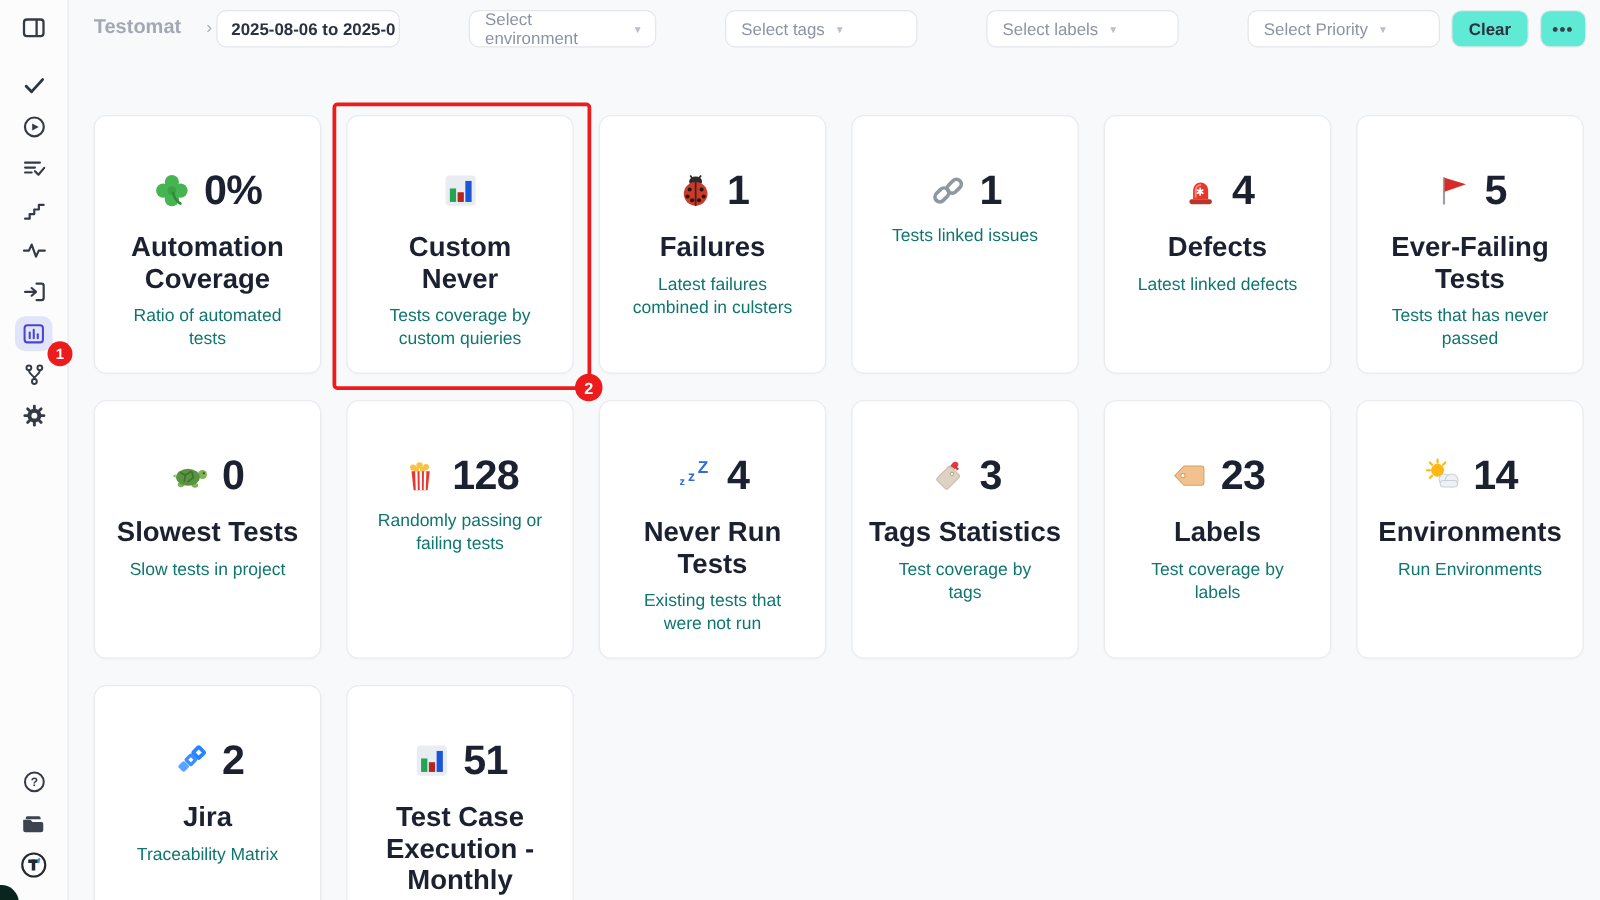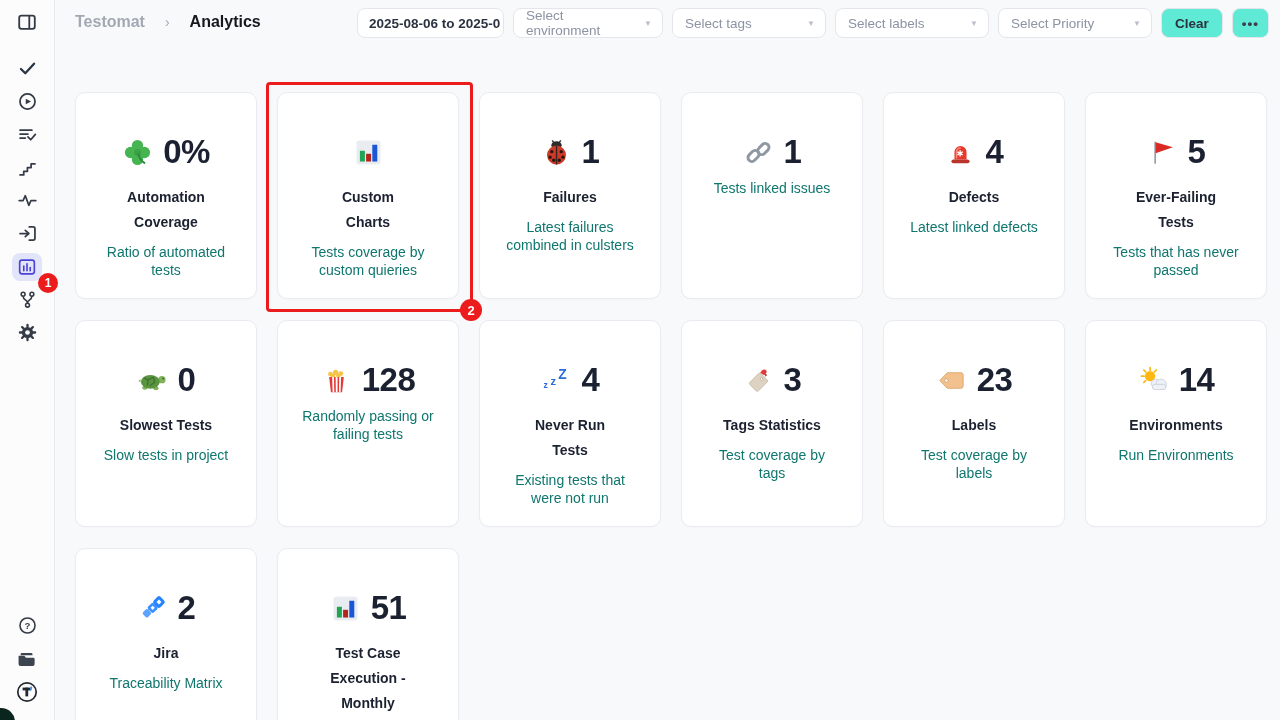--- a/index.html
+++ b/index.html
@@ -30,41 +30,41 @@
   .breadcrumb { position:absolute; left:19px; top:13px; font-size:16px; display:flex; gap:20px; align-items:baseline; }
   .crumb-root { color:#a3a9b4; font-weight:600; }
   .crumb-sep  { color:#a3a9b4; font-size:14px; }
   .crumb-cur  { color:#16181d; font-weight:700; }
   .controls { position:absolute; right:11px; top:8px; display:flex; gap:9px; align-items:center; }
   .ctl {
     height:30px; background:#fff; border:1px solid #e4e6eb; border-radius:8px;
     font-size:13.5px; display:flex; align-items:center; cursor:pointer;
   }
   .date-box { width:147px; padding-left:11px; overflow:hidden; white-space:nowrap; font-weight:600; color:#2b3340; }
-  .select-box { padding:0 10px 0 12px; justify-content:space-between; color:#8c93a3; }
+  .select-box { padding:0 10px 0 12px; color:#8c93a3;margin-left:46px; }
   .select-box .caret { color:#b9bfc9; font-size:8px; margin-left:8px; }
   .sel-env{width:150px}.sel-tags{width:154px}.sel-labels{width:154px}.sel-pri{width:154px}
   .btn { padding:0 13px; font-weight:600; color:#2b3340; background:#5eead4; }
   .btn-more { padding:0 9px; letter-spacing:1px; font-weight:700; color:#3a414d; }
 
   
   .grid {
     position:absolute; left:75px; top:92px; width:1192px;
     display:grid; grid-template-columns:repeat(6,182px); gap:21px 20px;
     grid-auto-rows:207px;
   }
   .card {
     background:#fff; border:1px solid #e9ebf0; border-radius:10px;
     text-align:center; padding-top:40px; cursor:pointer;
     box-shadow:0 1px 2px rgba(20,24,34,.02);
   }
   .card-top { height:38px; display:flex; align-items:center; justify-content:center; gap:10px; }
   .card-ico svg { width:31px; height:31px; display:block; }
   .card-num { font-size:33px; font-weight:600; color:#1b2130; letter-spacing:-.5px; }
-  .card-title { margin:14px auto 0; font-size:14px; line-height:25px; font-weight:700; color:#1b2130; white-space:pre-line; }
+  .card-title { margin:14px auto 0; font-size:22px; line-height:25px; font-weight:700; color:#1b2130; white-space:pre-line; }
   .card-sub { margin:9px auto 0; width:162px; font-size:14px; line-height:17.5px; color:#0f766e; white-space:pre-line; }
 
   
   .hl-rect {
     position:absolute; left:266px; top:82px; width:207px; height:230px;
     border:3px solid #ec1c1c; border-radius:4px; z-index:8; pointer-events:none;
   }
   .badge {
     position:absolute; background:#ec1c1c; color:#fff; font-weight:700;
     border-radius:50%; display:flex; align-items:center; justify-content:center;
@@ -264,21 +264,21 @@
         <span class="card-ico">
           <svg viewBox="0 0 36 36">
             <rect x="4" y="4" width="28" height="28" rx="3.5" fill="#e9edf2"></rect>
             <rect x="8" y="16" width="5.8" height="12.5" fill="#21a453"></rect>
             <rect x="15.2" y="19.5" width="5.8" height="9" fill="#b3261e"></rect>
             <rect x="22.4" y="9" width="5.8" height="19.5" fill="#1a57d8"></rect>
           </svg>
         </span>
       </div>
       <div class="card-title">Custom
-Charts</div>
+Never</div>
       <div class="card-sub">Tests coverage by
 custom quieries</div>
     </div>
     <div class="card">
       <div class="card-top">
         <span class="card-ico">
           <svg viewBox="0 0 36 36">
             <line x1="13" y1="4" x2="15.5" y2="7.5" stroke="#2b2b2b" stroke-width="1.6"></line>
             <line x1="23" y1="4" x2="20.5" y2="7.5" stroke="#2b2b2b" stroke-width="1.6"></line>
             <ellipse cx="18" cy="9.5" rx="6" ry="4.6" fill="#2b2b2b"></ellipse>

